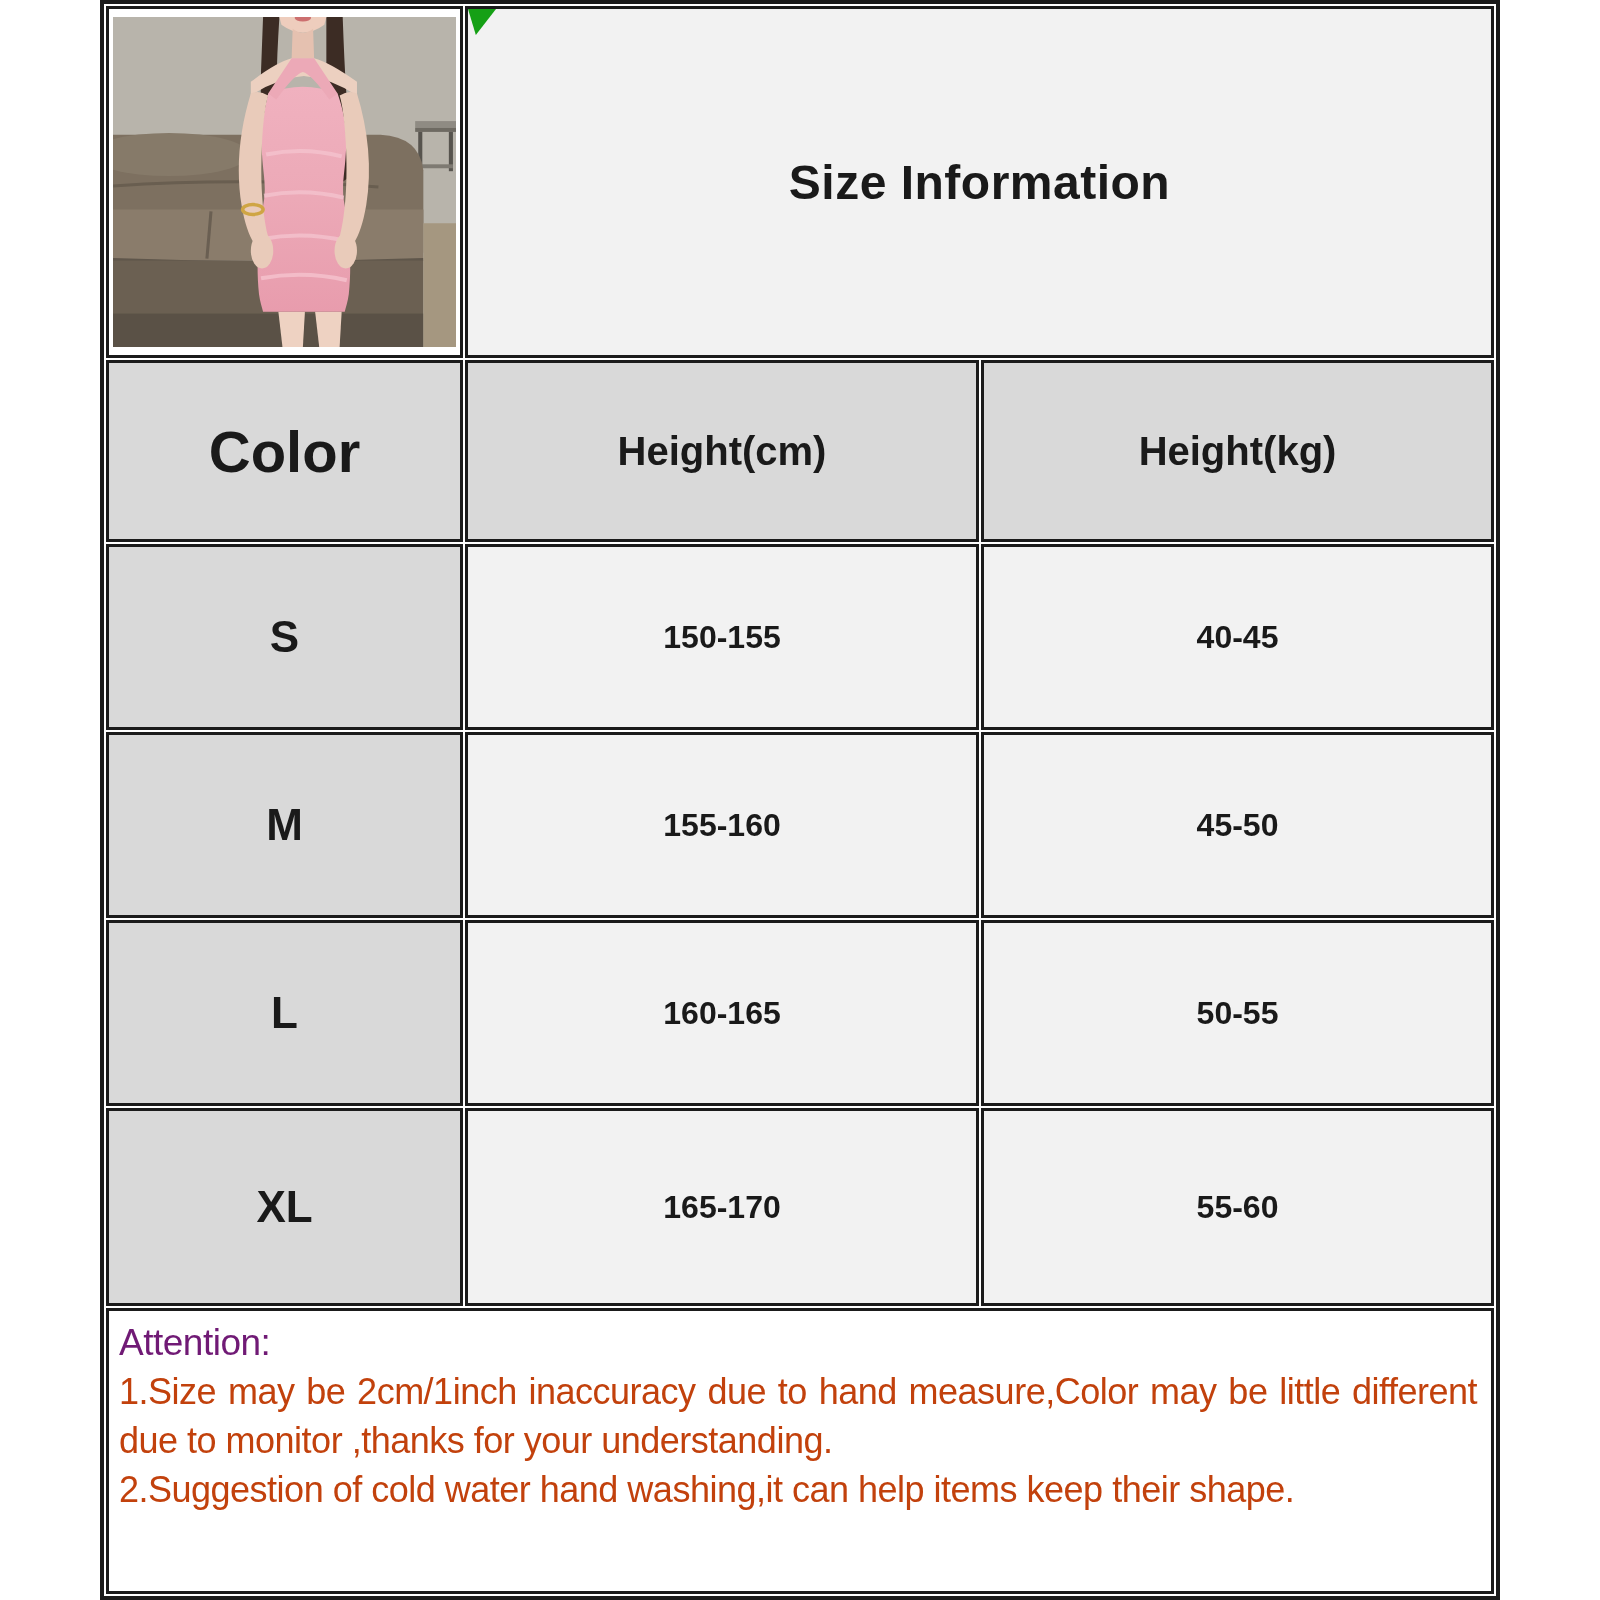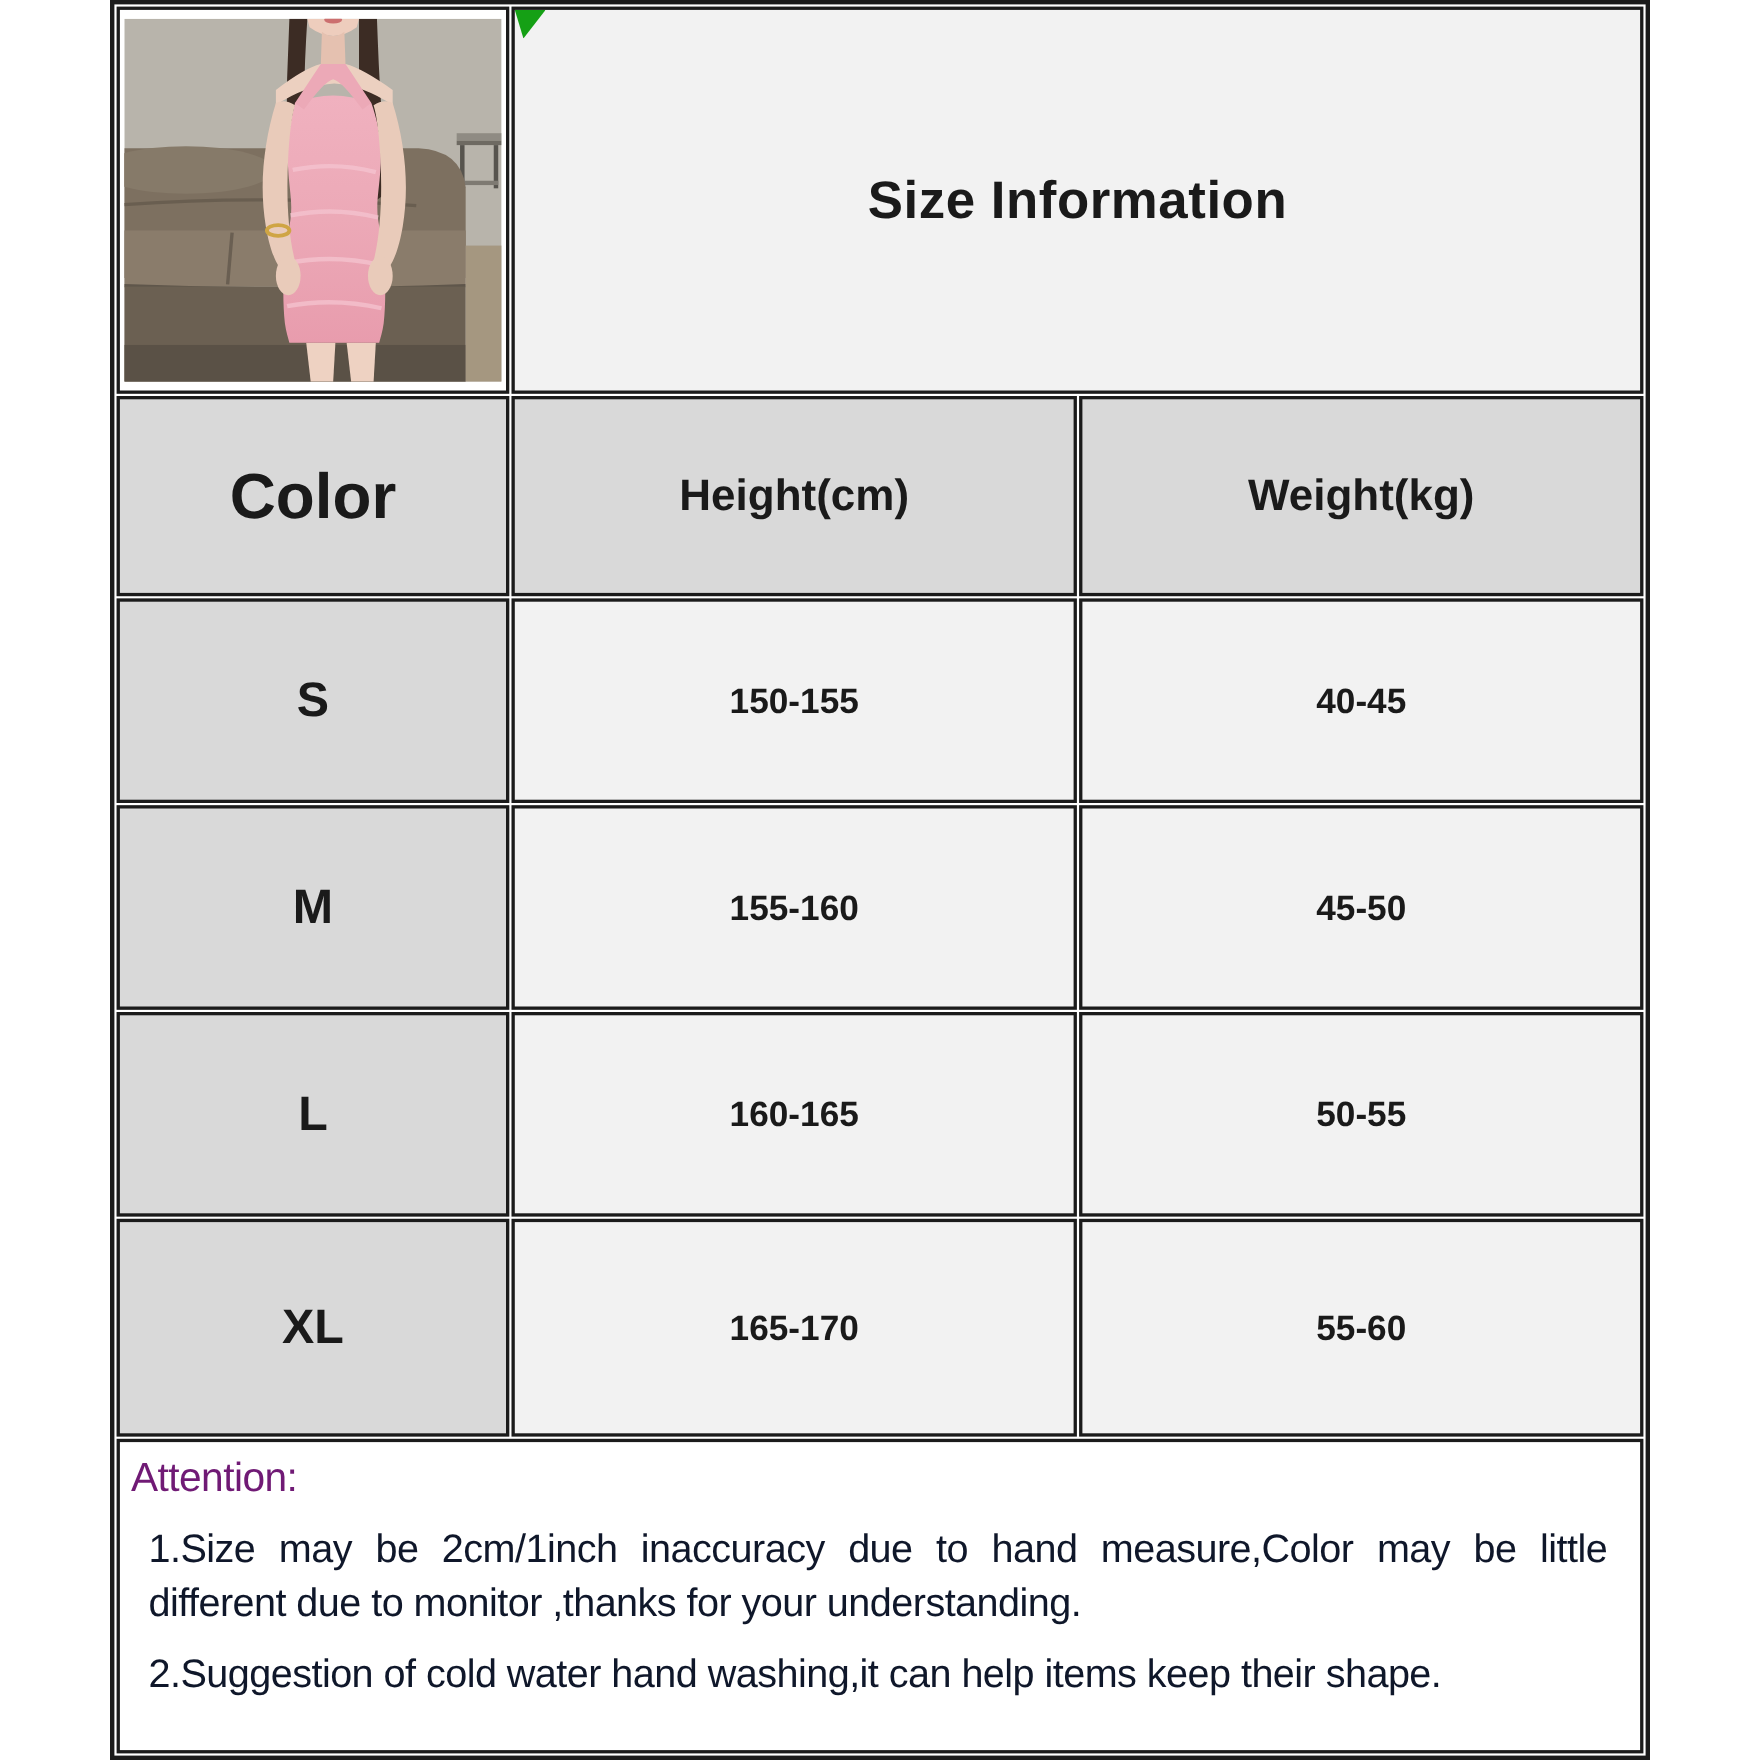--- a/index.html
+++ b/index.html
@@ -16,21 +16,21 @@
           clip-path:polygon(0 0,100% 0,28% 100%);}
   td.header-cell{background:#d9d9d9;height:174px;font-weight:bold;font-size:40px;}
   td.header-cell.size-head{font-size:58px;}
   td.label-cell{background:#d9d9d9;font-weight:bold;font-size:44px;}
   td.value-cell{background:#f2f2f2;font-weight:bold;font-size:32px;}
   tr.data-row td{height:178px;}
   tr.data-row.last td{height:190px;margin-top:44px;}
   td.attention-cell{background:#ffffff;height:272px;vertical-align:top;text-align:left;
           padding:8px 14px 0 10px;}
   .attn-head{margin:0;font-size:37px;line-height:1.32;letter-spacing:-0.5px;color:#701a75;}
-  .attn-note{margin:16px;font-size:36px;line-height:1.36;letter-spacing:-0.5px;color:#0f172a;
+  .attn-note{margin:0;font-size:36px;line-height:1.36;letter-spacing:-0.5px;color:#c2410c;
           text-align:justify;}
   .photo-frame{width:100%;height:330px;}
   .photo-frame svg{display:block;width:100%;height:100%;}
 </style>
 </head>
 <body>
 
 <div id="canvas">
   <table class="size-sheet">
     <colgroup>
@@ -98,21 +98,21 @@
         </div>
       </td>
       <td class="title-cell" colspan="2">
         <div class="corner-marker"></div>
         <span class="title-text">Size Information</span>
       </td>
     </tr>
     <tr>
       <td class="header-cell size-head">Color</td>
       <td class="header-cell">Height(cm)</td>
-      <td class="header-cell">Weight(kg)</td>
+      <td class="header-cell">Height(kg)</td>
     </tr>
     <tr class="data-row">
       <td class="label-cell">S</td>
       <td class="value-cell">150-155</td>
       <td class="value-cell">40-45</td>
     </tr>
     <tr class="data-row">
       <td class="label-cell">M</td>
       <td class="value-cell">155-160</td>
       <td class="value-cell">45-50</td>

